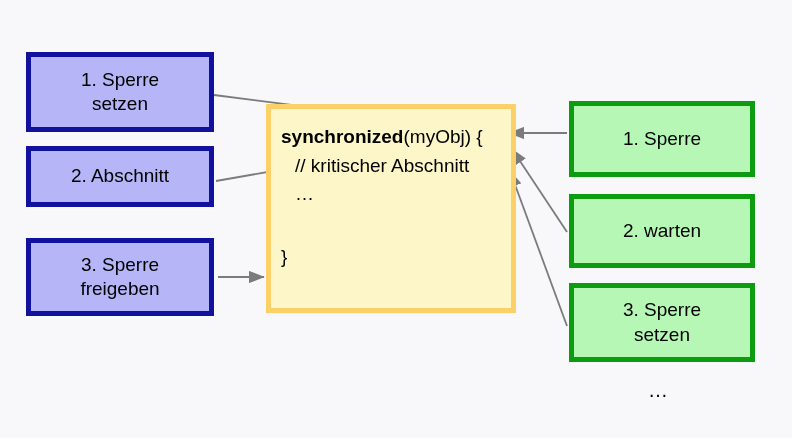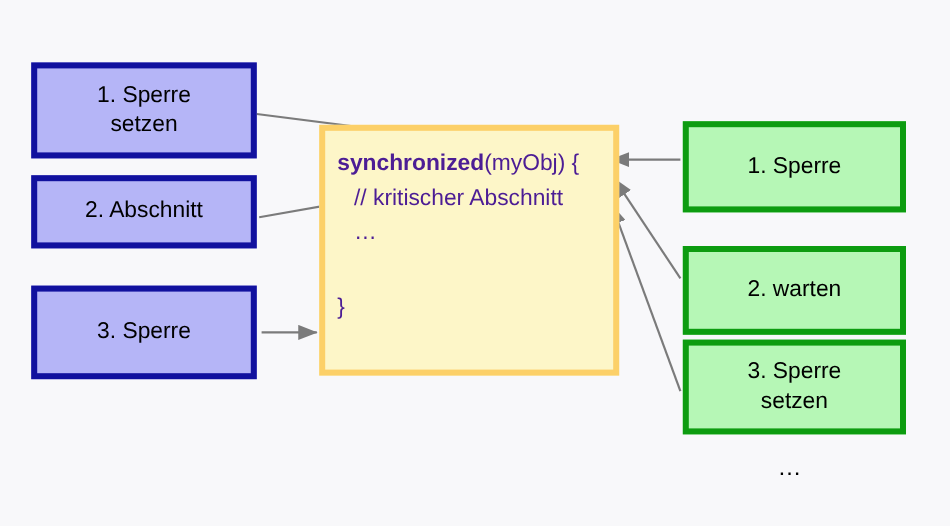--- a/index.html
+++ b/index.html
@@ -50,21 +50,21 @@
     border: 5px solid #0d9c10;
     color: #000000;
     font-size: 19px;
   }
 
   .code-panel {
     position: absolute;
     box-sizing: border-box;
     background: #fdf6c8;
     border: 5px solid #fcd068;
-    color: #4c1d95;
+    color: #000000;
     font-size: 19px;
     padding: 14px 0 0 10px;
     text-align: left;
   }
   .code-line {
     white-space: pre;
     line-height: 1.5;
   }
   .code-line.indent { padding-left: 14px; }
   .kw { font-weight: bold; }
@@ -77,21 +77,21 @@
   }
 
   
   #blue-1 { left: 26px;  top: 52px;  width: 188px; height: 80px; }
   #blue-2 { left: 26px;  top: 146px; width: 188px; height: 61px; }
   #blue-3 { left: 26px;  top: 238px; width: 188px; height: 78px; }
 
   #code    { left: 266px; top: 104px; width: 250px; height: 209px; }
 
   #green-1 { left: 569px; top: 101px; width: 186px; height: 76px; }
-  #green-2 { left: 569px; top: 205px; width: 186px; height: 74px; }
+  #green-2 { left: 569px; top: 194px; width: 186px; height: 74px; }
   #green-3 { left: 569px; top: 283px; width: 186px; height: 79px; }
 
   #dots-right { left: 648px; top: 379px; width: 30px; }
 </style>
 </head>
 <body>
 
 <div id="stage">
 
   <svg id="arrows" viewBox="0 0 792 438">
@@ -118,20 +118,21 @@
     <span>1. Sperre</span>
     <span>setzen</span>
   </div>
 
   <div class="box box-blue" id="blue-2">
     <span>2. Abschnitt</span>
   </div>
 
   <div class="box box-blue" id="blue-3">
     <span>3. Sperre</span>
+    <span>freigeben</span>
   </div>
 
   <div class="code-panel" id="code">
     <div class="code-line"><span class="kw">synchronized</span><span>(myObj) {</span></div>
     <div class="code-line indent">// kritischer Abschnitt</div>
     <div class="code-line indent">…</div>
     <div class="code-line" style="height:34px"></div>
     <div class="code-line">}</div>
   </div>
 

